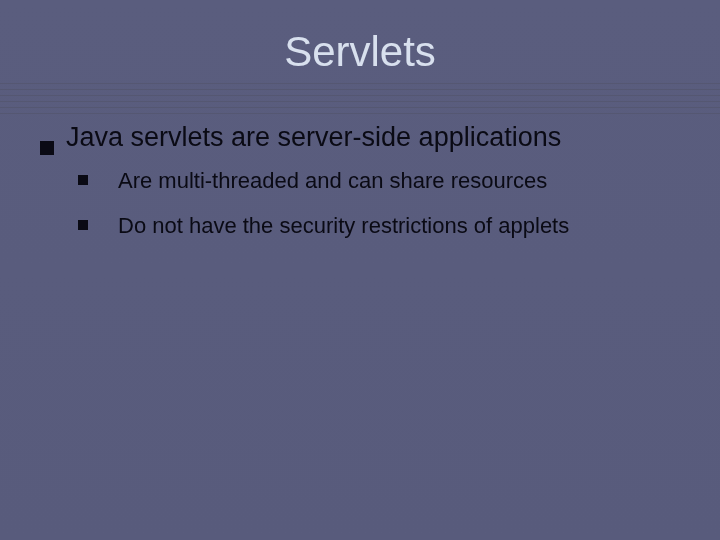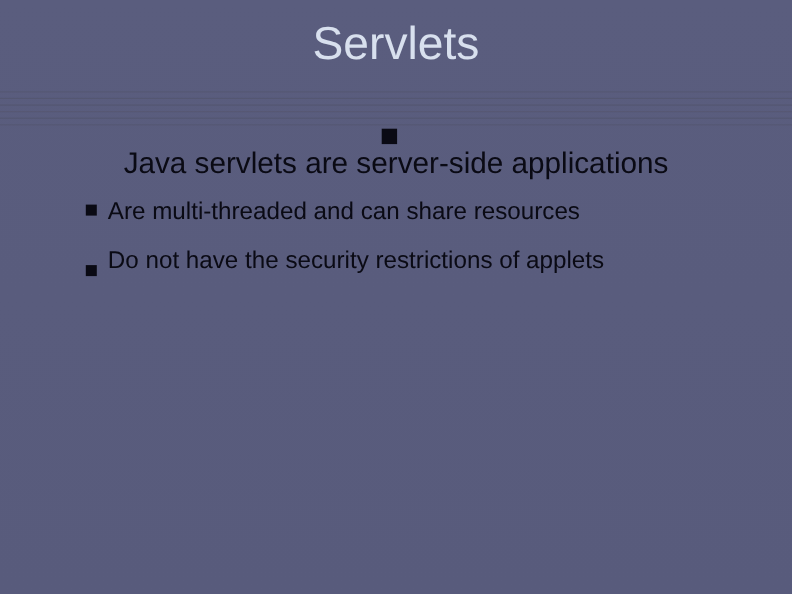--- a/index.html
+++ b/index.html
@@ -29,35 +29,34 @@
       width: 100%;
       height: 1px;
       background: rgba(0,0,0,0.15);
       border-bottom: 1px solid rgba(255,255,255,0.05);
     }
     .title {
       color: #d8e0ee;
       font-size: 42px;
       font-weight: normal;
       text-align: center;
-      padding-top: 16px;
+      padding-top: 28px;
       padding-bottom: 24px;
       position: relative;
       z-index: 2;
     }
     .content {
       padding: 20px 40px 0 40px;
       position: relative;
       z-index: 2;
     }
     .bullet-main {
       display: flex;
-      align-items: center;
+      align-items: flex-end;
       margin-bottom: 12px;
-      flex-direction: column;
     }
     .bullet-square-main {
       width: 14px;
       height: 14px;
       background: #0a0a14;
       flex-shrink: 0;
       margin-top: 9px;
       margin-right: 12px;
     }
     .bullet-main-text {
@@ -79,24 +78,24 @@
       height: 10px;
       background: #0a0a14;
       flex-shrink: 0;
       margin-top: 8px;
       margin-right: 10px;
     }
     .bullet-sub-text {
       color: #0a0a14;
       font-size: 22px;
       line-height: 1.3;
+      margin-left: 20px;
     }
     .bullet-sub.spaced {
       margin-top: 16px;
-      align-items: flex-end;
     }
   </style>
 </head>
 <body>
 
 <div class="gridlines">
   <div class="gridline" style="top:83px"></div>
   <div class="gridline" style="top:89px"></div>
   <div class="gridline" style="top:95px"></div>
   <div class="gridline" style="top:101px"></div>

